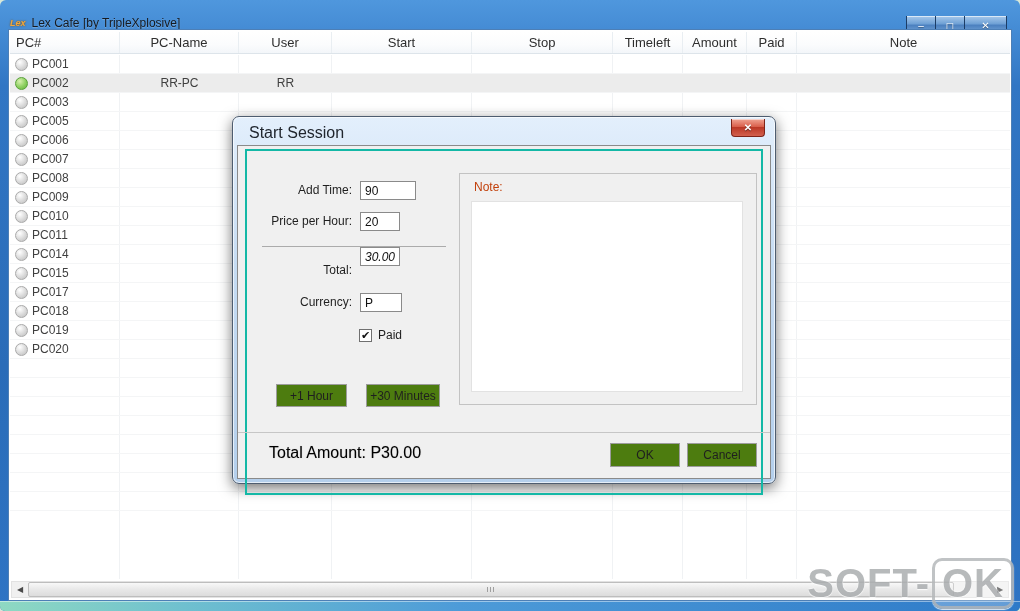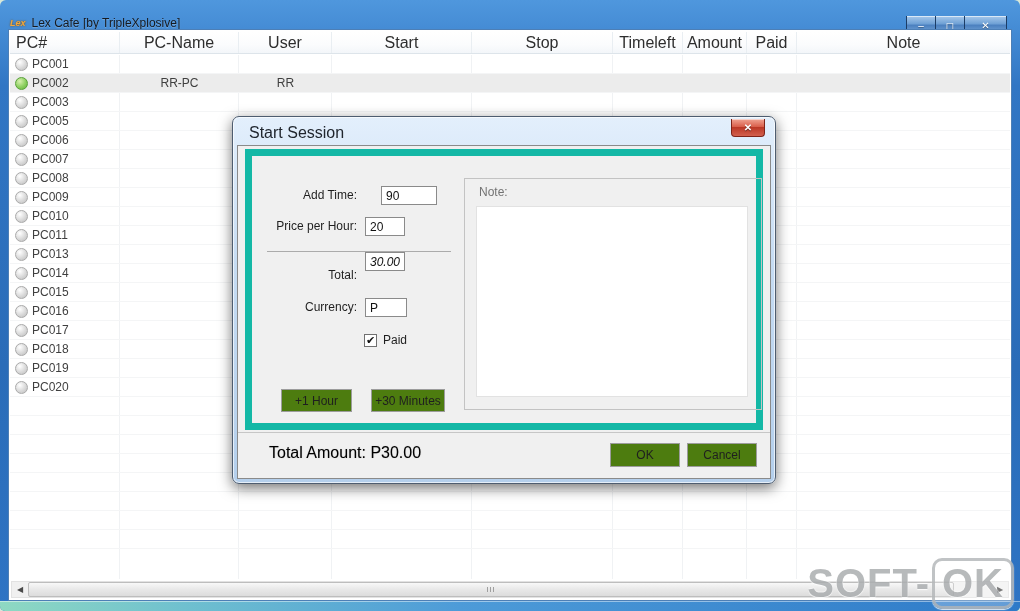--- a/index.html
+++ b/index.html
@@ -29,21 +29,21 @@
 
   
   .client { position:absolute; left:8px; right:8px; top:29px; bottom:10px; background:#fff;
     border:1px solid #4d7fb6; overflow:hidden; }
 
   
   .thead { position:absolute; left:1px; right:1px; top:2px; height:22px; display:flex;
     background:linear-gradient(180deg,#ffffff 0%,#fbfcfd 60%,#f3f6f9 100%);
     border-bottom:1px solid #dde4ea; color:#2e2e2e; }
   .th { display:flex; align-items:center; justify-content:center; border-right:1px solid #e9eef2;
-    font-size:16px; white-space:nowrap; }
+    font-size:13px; white-space:nowrap; }
   .th.first { justify-content:flex-start; padding-left:6px; }
   .col-pc{width:110px;} .col-name{width:119px;} .col-user{width:93px;} .col-start{width:140px;}
   .col-stop{width:141px;} .col-timeleft{width:70px;} .col-amount{width:64px;} .col-paid{width:50px;}
   .col-note{flex:1; border-right:none;}
 
   
   .colsep { position:absolute; top:25px; bottom:21px; width:1px; background:#f0f2f4; }
 
   .rows { position:absolute; left:1px; right:1px; top:25px; bottom:21px; overflow:hidden; }
   .trow { display:flex; height:19px; border-bottom:1px solid #f4f5f6; align-items:center; color:#3f3f3f; }
@@ -76,39 +76,39 @@
     z-index:50; }
   .dlg-titlebar { position:absolute; left:0; top:0; right:0; height:28px; }
   .dlg-title { position:absolute; left:16px; top:7px; font-size:16px; color:#20262e; }
   .dlg-close { position:absolute; right:10px; top:2px; width:34px; height:18px;
     background:linear-gradient(180deg,#f0a493 0%,#d95f4b 45%,#bb3826 50%,#d2604e 100%);
     border:1px solid #7e2318; border-top:none; border-radius:0 0 4px 4px;
     color:#fff; font-size:10px; font-weight:bold; display:flex; align-items:center; justify-content:center;
     text-shadow:0 1px 1px rgba(0,0,0,.5); box-shadow: inset 0 1px 0 rgba(255,255,255,.5); }
   .dlg-body { position:absolute; left:4px; right:4px; top:28px; bottom:4px; background:#f0f0f0;
     border:1px solid #8a8a8a; }
-  .dlg-group { position:absolute; left:7px; top:3px; right:7px; height:281px; border:7px solid #14b8a6; }
+  .dlg-group { position:absolute; left:7px; top:3px; right:7px; height:346px; border:2px solid #14b8a6; }
 
   .fld-label { position:absolute; width:105px; text-align:right; font-size:12px; color:#1f1f1f; }
   .fld-input { position:absolute; height:19px; border:1px solid #8a8a8a; background:#fff;
     font-family:"Liberation Sans",sans-serif; font-size:12px; padding:1px 4px; color:#111; }
   .divider-left { position:absolute; left:15px; width:184px; top:95px; height:1px; background:#ababab; }
 
   .checkbox { position:absolute; left:112px; top:178px; width:13px; height:13px; background:#fff;
     border:1px solid #707070; display:flex; align-items:center; justify-content:center;
     font-size:11px; color:#111; line-height:1; }
   .paid-label { position:absolute; left:131px; top:177px; font-size:12px; color:#1f1f1f; }
 
   .btn { background:#4d7c0f; border:1px solid #9c9c9c; font-family:"Liberation Sans",sans-serif;
     font-size:12px; color:#1f1f1f; display:flex; align-items:center; justify-content:center; }
   .btn-hour { position:absolute; left:29px; top:233px; width:71px; height:23px; }
   .btn-30min { position:absolute; left:119px; top:233px; width:74px; height:23px; }
 
   .note-panel { position:absolute; left:212px; top:22px; width:298px; height:232px; border:1px solid #c3c3c3; }
-  .note-label { position:absolute; left:14px; top:6px; font-size:12px; color:#737373; }
+  .note-label { position:absolute; left:14px; top:6px; font-size:12px; color:#c2410c; }
   .note-area { position:absolute; left:11px; top:27px; width:272px; height:191px; background:#fff;
     border:1px solid #e2e2e2; resize:none; font-family:"Liberation Sans",sans-serif; font-size:12px; }
 
   .dlg-divider { position:absolute; left:0; right:0; top:286px; height:1px; background:#c6c6c6; }
   .total-amount { position:absolute; left:31px; top:298px; font-size:16px; color:#000000;
     text-shadow:0 0 1px rgba(0,0,0,.25); }
   .btn-ok { position:absolute; left:372px; top:297px; width:70px; height:24px; }
   .btn-cancel { position:absolute; left:449px; top:297px; width:70px; height:24px; }
 
   
@@ -248,55 +248,39 @@
   <div class="trow">
     <div class="tcell c-pc">
       <span class="orb off"></span>
       <span>PC011</span>
     </div>
     <div class="tcell c-name"></div>
     <div class="tcell c-user"></div>
   </div>
 
 
-  <div class="trow">
-    <div class="tcell c-pc">
-      <span class="orb off"></span>
-      <span>PC013</span>
-    </div>
-    <div class="tcell c-name"></div>
-    <div class="tcell c-user"></div>
-  </div>
 
   <div class="trow">
     <div class="tcell c-pc">
       <span class="orb off"></span>
       <span>PC014</span>
     </div>
     <div class="tcell c-name"></div>
     <div class="tcell c-user"></div>
   </div>
 
   <div class="trow">
     <div class="tcell c-pc">
       <span class="orb off"></span>
       <span>PC015</span>
     </div>
     <div class="tcell c-name"></div>
     <div class="tcell c-user"></div>
   </div>
 
-  <div class="trow">
-    <div class="tcell c-pc">
-      <span class="orb off"></span>
-      <span>PC016</span>
-    </div>
-    <div class="tcell c-name"></div>
-    <div class="tcell c-user"></div>
-  </div>
 
   <div class="trow">
     <div class="tcell c-pc">
       <span class="orb off"></span>
       <span>PC017</span>
     </div>
     <div class="tcell c-name"></div>
     <div class="tcell c-user"></div>
   </div>
 
@@ -352,21 +336,21 @@
     <div class="dlg-titlebar">
       <span class="dlg-title">Start Session</span>
       <div class="dlg-close">
         <span>✕</span>
       </div>
     </div>
     <div class="dlg-body">
       <div class="dlg-group">
 
         <span class="fld-label" style="left:0; top:32px">Add Time:</span>
-        <input class="fld-input" style="left: 129px; top: 30px; width: 56px;" value="90">
+        <input class="fld-input" style="left: 113px; top: 30px; width: 56px;" value="90">
 
         <span class="fld-label" style="left:0; top:63px">Price per Hour:</span>
         <input class="fld-input" style="left: 113px; top: 61px; width: 40px;" value="20">
 
         <div class="divider-left"></div>
 
         <span class="fld-label" style="left:0; top:112px">Total:</span>
         <input class="fld-input" style="left: 113px; top: 96px; width: 40px; font-style: italic;" value="30.00">
 
         <span class="fld-label" style="left:0; top:144px">Currency:</span>

